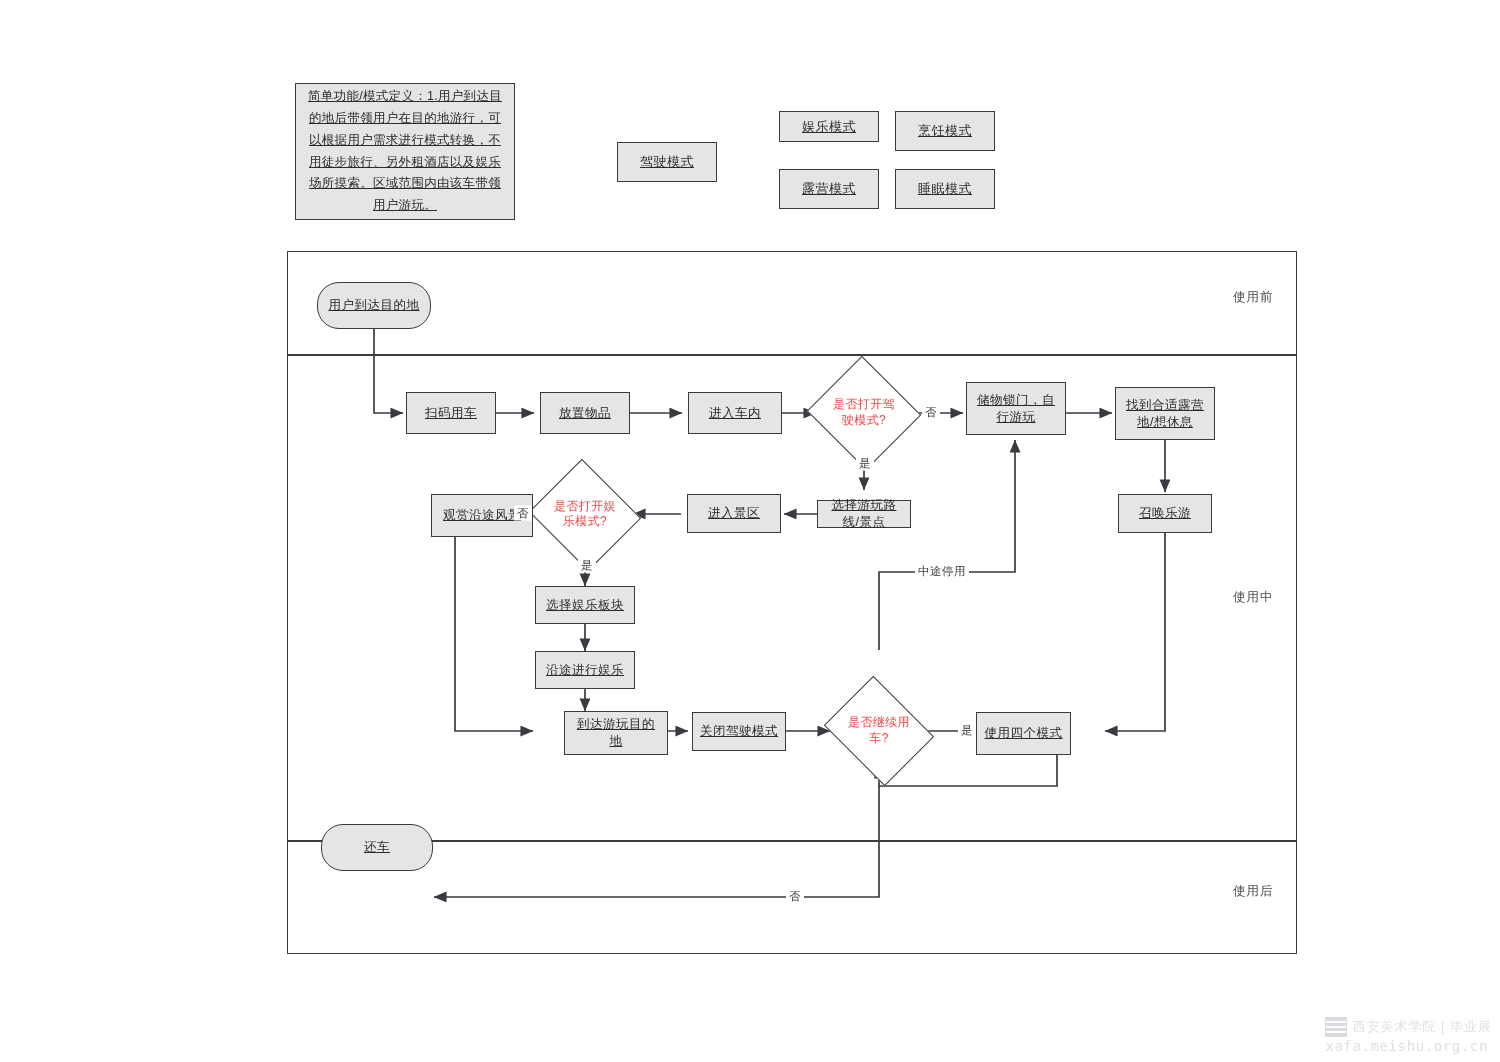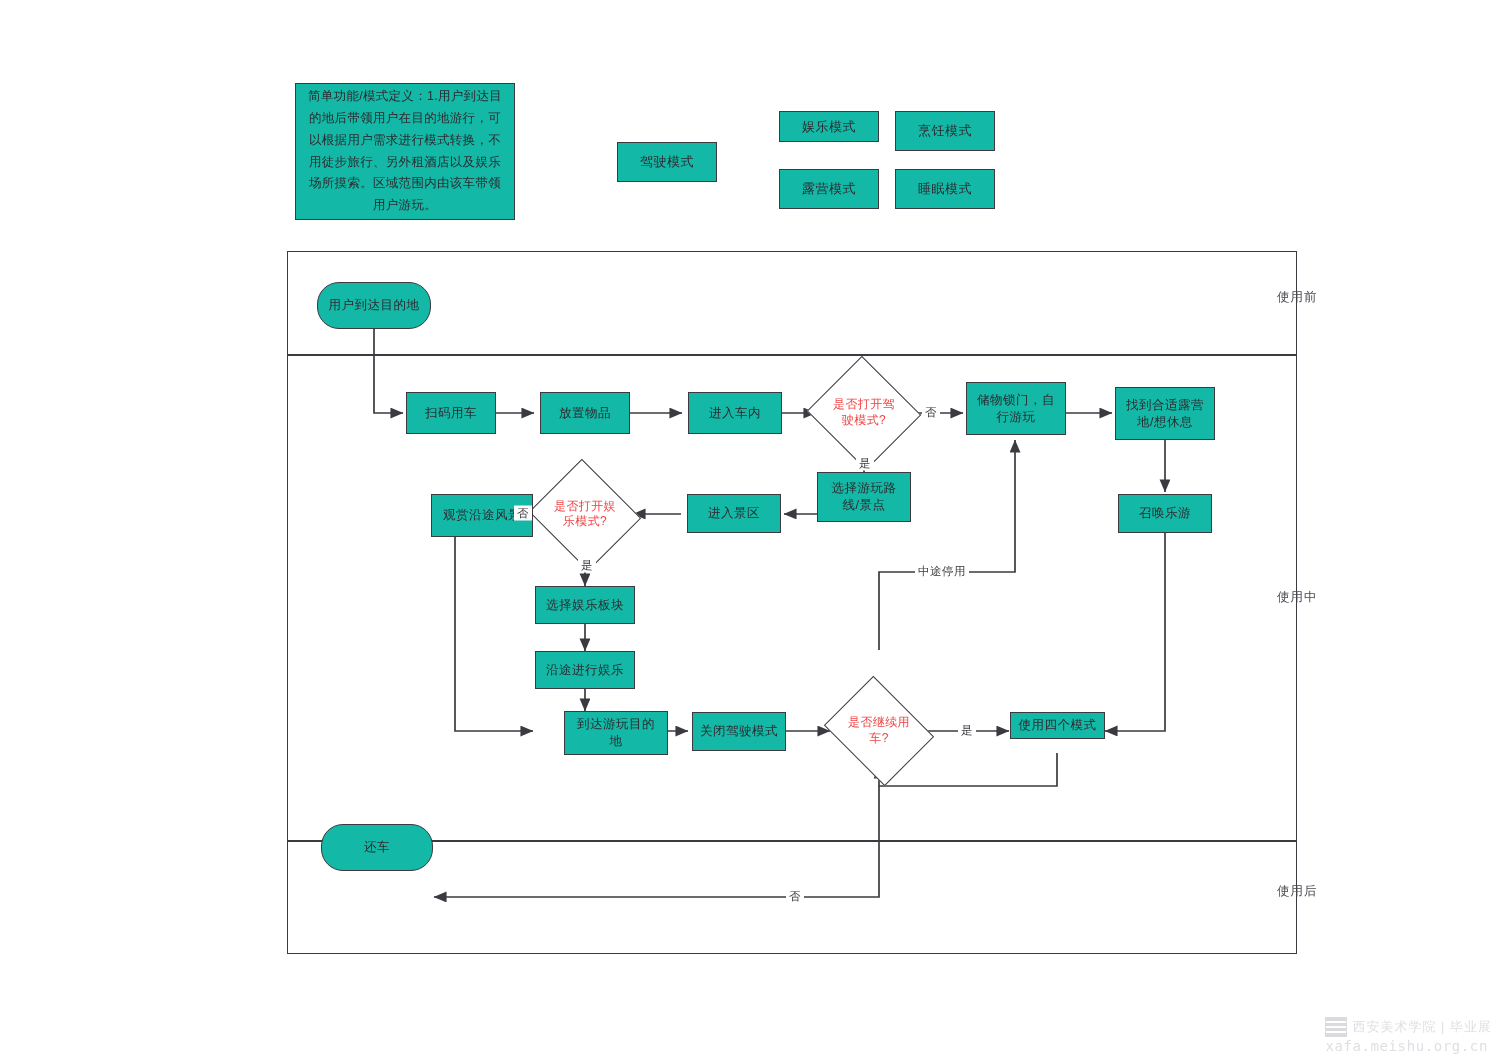--- a/index.html
+++ b/index.html
@@ -18,31 +18,32 @@
     position: absolute;
     left: 0; top: 0;
     width: 1500px;
     height: 1062px;
   }
   
   .node {
     position: absolute;
     box-sizing: border-box;
     border: 1.6px solid #3a3a40;
-    background: #14b8a6;
+    background: #e5e5e5;
     color: #2b2b30;
     display: flex;
     align-items: center;
     justify-content: center;
     text-align: center;
     line-height: 1.35;
     font-size: 12.5px;
     letter-spacing: 0.5px;
     white-space: pre-line;
     z-index: 3;
+    text-decoration: underline;
   }
   .node.terminal {
     border-radius: 22px;
     font-size: 12.5px;
   }
   .node.mode {
     font-size: 13px;
   }
   .node.note {
     font-size: 12.5px;
@@ -92,21 +93,20 @@
     background: #3a3a40;
     height: 1.6px;
     z-index: 1;
   }
   .lane-label {
     position: absolute;
     font-size: 12.5px;
     color: #4a4a50;
     letter-spacing: 1px;
     z-index: 2;
-    margin-left: 44px;
   }
   
   .edge-label {
     position: absolute;
     font-size: 11.5px;
     color: #3a3a40;
     background: #ffffff;
     padding: 0 3px;
     z-index: 4;
     letter-spacing: 0.5px;
@@ -241,21 +241,21 @@
 </div>
 
 <div class="node" style="left:966px; top:382px; width:100px; height:53px;">储物锁门，自
 行游玩</div>
 
 <div class="node" style="left:1115px; top:387px; width:100px; height:53px;">找到合适露营
 地/想休息</div>
 
 <div class="node" style="left:1118px; top:494px; width:94px; height:39px;">召唤乐游</div>
 
-<div class="node" style="left:817px; top:472px; width:94px; height:50px;">选择游玩路
+<div class="node" style="left:817px; top:500px; width:94px; height:28px;">选择游玩路
 线/景点</div>
 
 <div class="node" style="left:687px; top:494px; width:94px; height:39px;">进入景区</div>
 
 <div class="diamond" style="left:543px; top:477px; width:84px; height:75px;">
   <div class="dshape"></div>
   <div class="dlabel">是否打开娱
 乐模式?</div>
 </div>
 
@@ -269,21 +269,21 @@
 地</div>
 
 <div class="node" style="left:692px; top:712px; width:94px; height:39px;">关闭驾驶模式</div>
 
 <div class="diamond" style="left:836px; top:696px; width:86px; height:70px;">
   <div class="dshape"></div>
   <div class="dlabel">是否继续用
 车?</div>
 </div>
 
-<div class="node" style="left:1010px; top:712px; width:95px; height:27px;">使用四个模式</div>
+<div class="node" style="left:976px; top:712px; width:95px; height:43px;">使用四个模式</div>
 
 <div class="node terminal" style="left:321px; top:824px; width:112px; height:47px;">还车</div>
 
 <div class="edge-label" style="left:922px; top:412px; transform:translateY(-50%);">否</div>
 <div class="edge-label" style="left:856px; top:463px; transform:translateY(-50%);">是</div>
 <div class="edge-label" style="left:514px; top:513px; transform:translateY(-50%);">否</div>
 <div class="edge-label" style="left:578px; top:565px; transform:translateY(-50%);">是</div>
 <div class="edge-label" style="left:958px; top:730px; transform:translateY(-50%);">是</div>
 <div class="edge-label" style="left:786px; top:896px; transform:translateY(-50%);">否</div>
 <div class="edge-label" style="left:915px; top:571px; transform:translateY(-50%);">中途停用</div>

